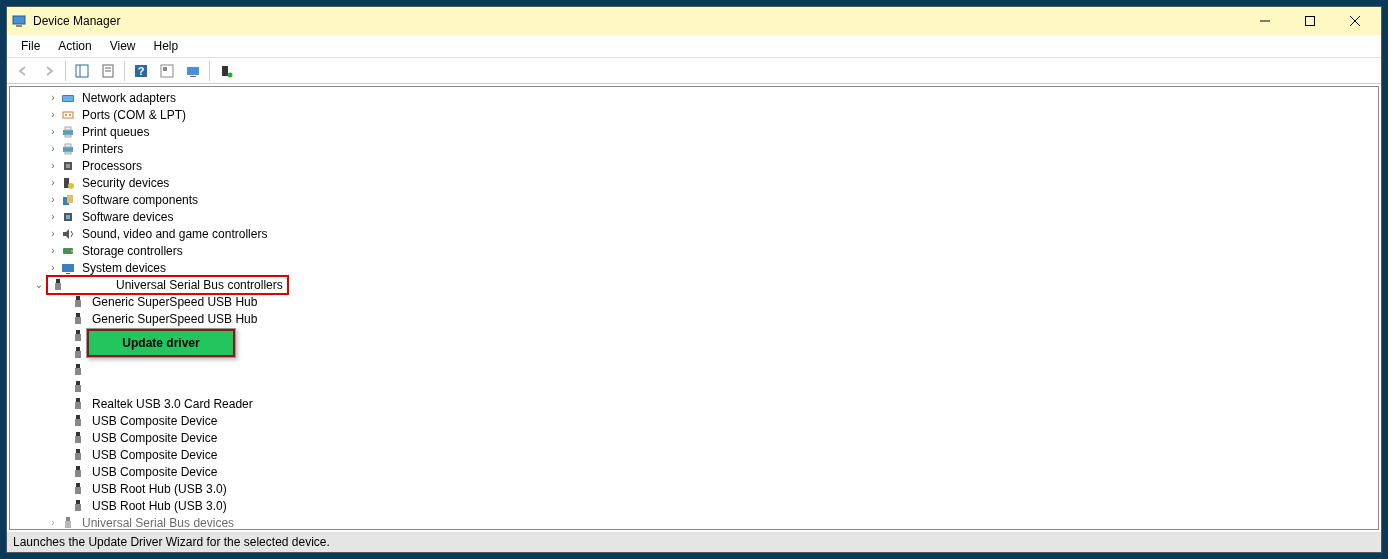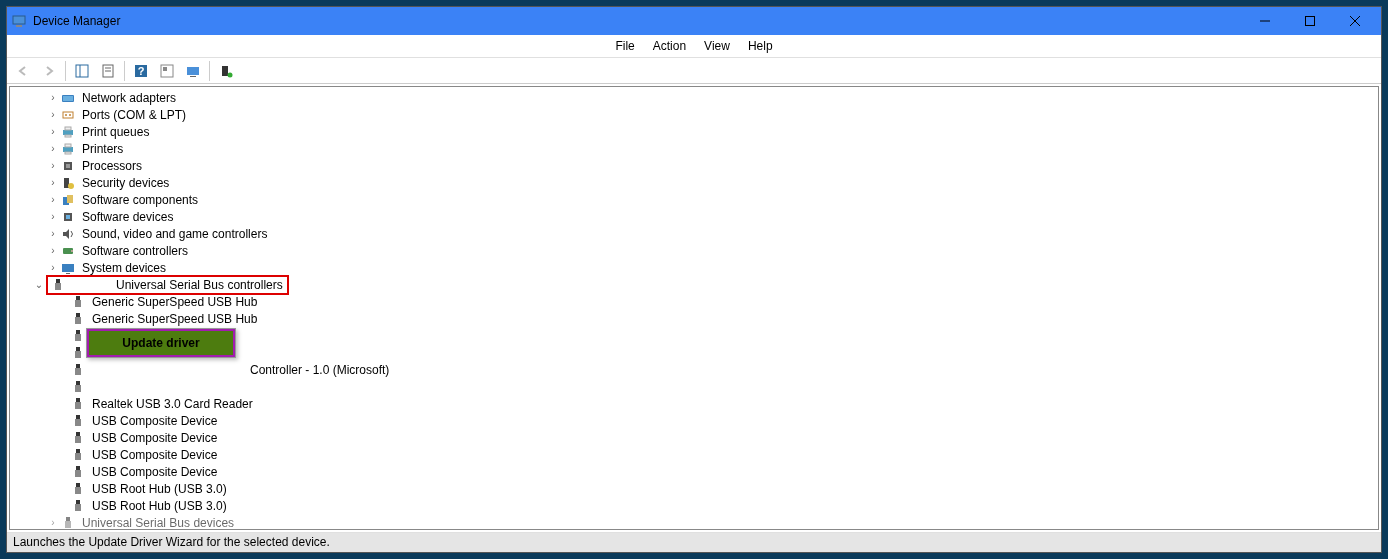--- a/index.html
+++ b/index.html
@@ -20,21 +20,21 @@
     border: 1px solid #555;
     display: flex;
     flex-direction: column;
     position: relative;
   }
   .title-bar {
     display: flex;
     align-items: center;
     height: 28px;
     padding: 0 4px;
-    background: #3b82f6;
+    background: #fef9c3;
   }
   .title-bar .app-icon {
     width: 16px; height: 16px;
     margin-right: 6px;
     display: inline-flex;
     align-items: center;
     justify-content: center;
   }
   .title-text { flex: 0 0 auto; }
   .title-spacer { flex: 1; }
@@ -43,21 +43,20 @@
     width: 45px; height: 28px;
     display: flex; align-items: center; justify-content: center;
     font-family: "Segoe UI Symbol", sans-serif;
     font-size: 10px;
   }
   .menu-bar {
     display: flex;
     padding: 2px 6px;
     border-bottom: 1px solid #e0e0e0;
     gap: 2px;
-    justify-content: center;
   }
   .menu-item { padding: 2px 8px; }
   .toolbar {
     display: flex;
     align-items: center;
     padding: 2px 4px;
     border-bottom: 1px solid #ccc;
     gap: 2px;
     height: 26px;
   }
@@ -127,22 +126,22 @@
     border: 1px solid #999;
     box-shadow: 2px 2px 4px rgba(0,0,0,0.25);
     z-index: 10;
   }
   .context-menu .cm-item {
     padding: 5px 12px;
     border-bottom: 1px solid #e4e4e4;
   }
   .context-menu .cm-item:last-child { border-bottom: none; font-weight: bold; }
   .context-menu .cm-item.selected {
-    background: #4d7c0f;
-    border: 2px solid #a21caf;
+    background: #22c55e;
+    border: 2px solid #7f1d1d;
     text-align: center;
   }
   .context-menu .cm-item.prop { text-align: center; }
   .status-bar {
     height: 20px;
     padding: 2px 6px;
     border-top: 1px solid #e0e0e0;
     background: #e5e5e5;
   }
   svg { display:block; }
@@ -338,21 +337,21 @@
         <span class="label">Sound, video and game controllers</span>
       </div>
       <div class="node lvl1">
         <span class="arrow">›</span>
         <span class="icon">
             <svg width="14" height="14">
               <rect x="2" y="4" width="10" height="6" fill="#4a9050" rx="1"></rect>
               <circle cx="11" cy="7" r="1" fill="#daa"></circle>
             </svg>
           </span>
-        <span class="label">Software controllers</span>
+        <span class="label">Storage controllers</span>
       </div>
       <div class="node lvl1">
         <span class="arrow">›</span>
         <span class="icon">
             <svg width="14" height="14">
               <rect x="1" y="3" width="12" height="8" fill="#3a80c0"></rect>
               <rect x="5" y="12" width="4" height="1" fill="#666"></rect>
             </svg>
           </span>
         <span class="label">System devices</span>
@@ -407,21 +406,20 @@
           </span>
         <span class="label"></span>
       </div>
       <div class="node lvl2">
         <span class="icon">
             <svg width="14" height="14">
               <rect x="5" y="1" width="4" height="4" fill="#333"></rect>
               <rect x="4" y="5" width="6" height="7" fill="#888"></rect>
             </svg>
           </span>
-        <span class="label" style="padding-left:160px;">Controller - 1.0 (Microsoft)</span>
       </div>
       <div class="node lvl2">
         <span class="icon">
             <svg width="14" height="14">
               <rect x="5" y="1" width="4" height="4" fill="#333"></rect>
               <rect x="4" y="5" width="6" height="7" fill="#888"></rect>
             </svg>
           </span>
       </div>
       <div class="node lvl2">

